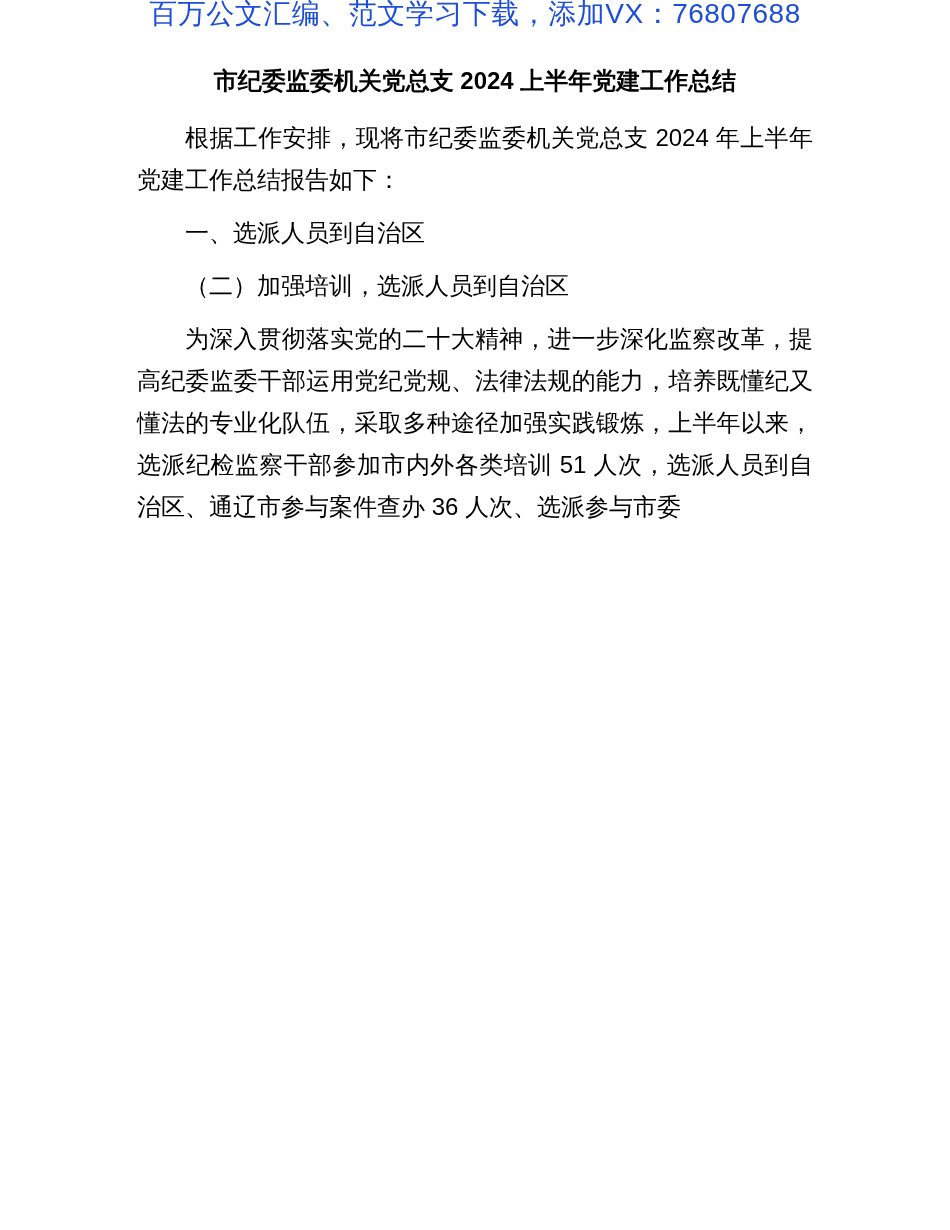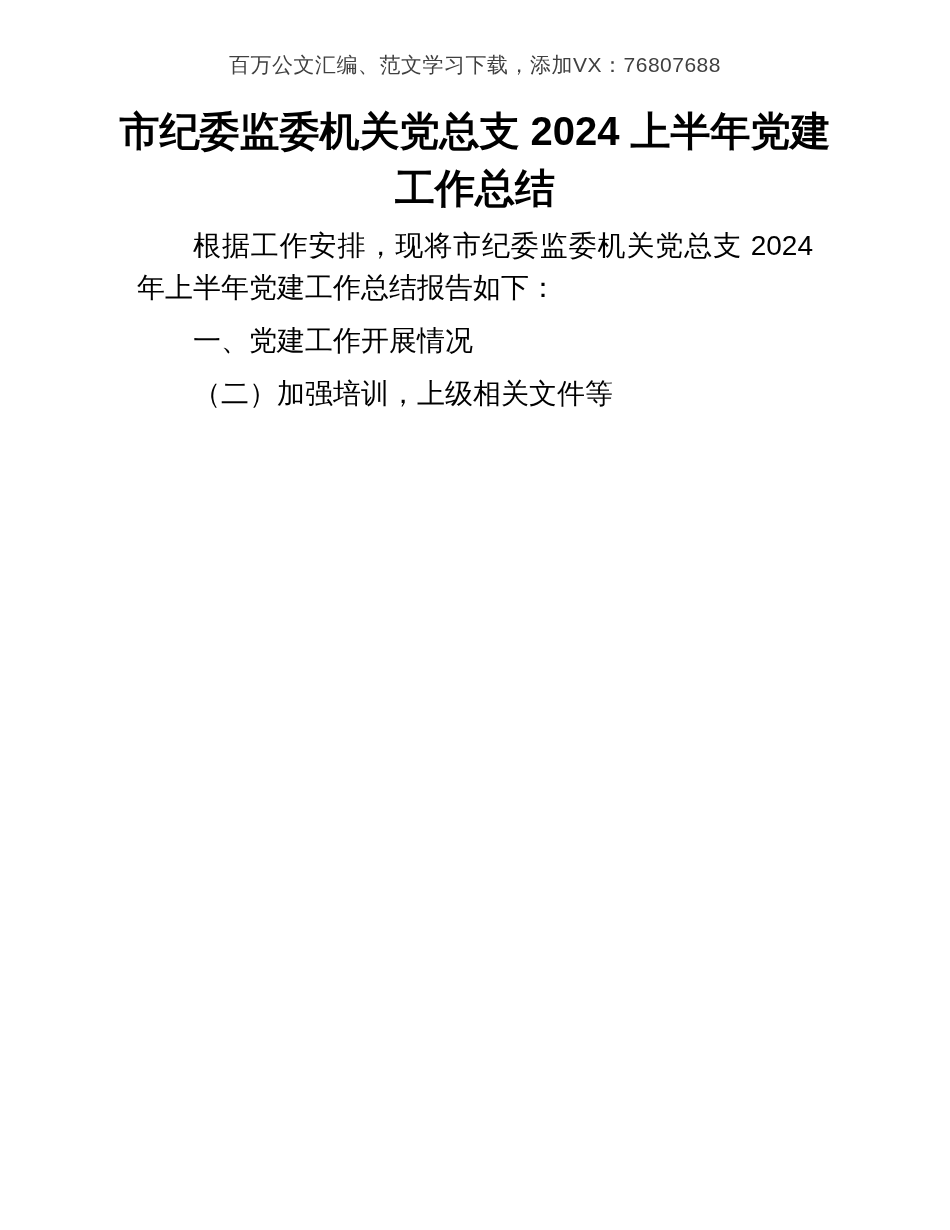--- a/index.html
+++ b/index.html
@@ -14,65 +14,65 @@
     font-family: "Liberation Sans", "DejaVu Sans", sans-serif;
     color: #000000;
   }
   .page {
     width: 950px;
     height: 1230px;
     background: #ffffff;
     box-sizing: border-box;
   }
   .promo-banner {
-    padding-top: 51px;
     text-align: center;
-    font-size: 21px;
+    font-size: 28px;
     line-height: 28px;
-    color: #404040;
+    color: #1d4ed8;
     letter-spacing: 0.5px;
   }
   .doc-title {
     width: 745px;
     margin: 24px auto 8px auto;
     text-align: center;
-    font-size: 40px;
+    font-size: 24px;
     line-height: 57px;
     font-weight: bold;
     color: #000000;
   }
   .content {
     width: 676px;
     margin: 0 auto;
   }
   .content p {
     margin: 0 0 11px 0;
-    font-size: 28px;
+    font-size: 24px;
     line-height: 42px;
     text-align: justify;
     text-indent: 2em;
     color: #000000;
     word-break: break-all;
   }
 </style>
 </head>
 <body>
 
 <div class="page">
 
   <div class="promo-banner">百万公文汇编、范文学习下载，添加VX：76807688</div>
 
   <h1 class="doc-title">市纪委监委机关党总支 2024 上半年党建工作总结</h1>
 
   <div class="content">
 
     <p>根据工作安排，现将市纪委监委机关党总支 2024 年上半年党建工作总结报告如下：</p>
 
-    <p>一、党建工作开展情况</p>
+    <p>一、选派人员到自治区</p>
 
 
 
-    <p>（二）加强培训，上级相关文件等</p>
+    <p>（二）加强培训，选派人员到自治区</p>
 
+    <p>为深入贯彻落实党的二十大精神，进一步深化监察改革，提高纪委监委干部运用党纪党规、法律法规的能力，培养既懂纪又懂法的专业化队伍，采取多种途径加强实践锻炼，上半年以来，选派纪检监察干部参加市内外各类培训 51 人次，选派人员到自治区、通辽市参与案件查办 36 人次、选派参与市委</p>
 
   </div>
 
 </div>
 
 </body></html>

